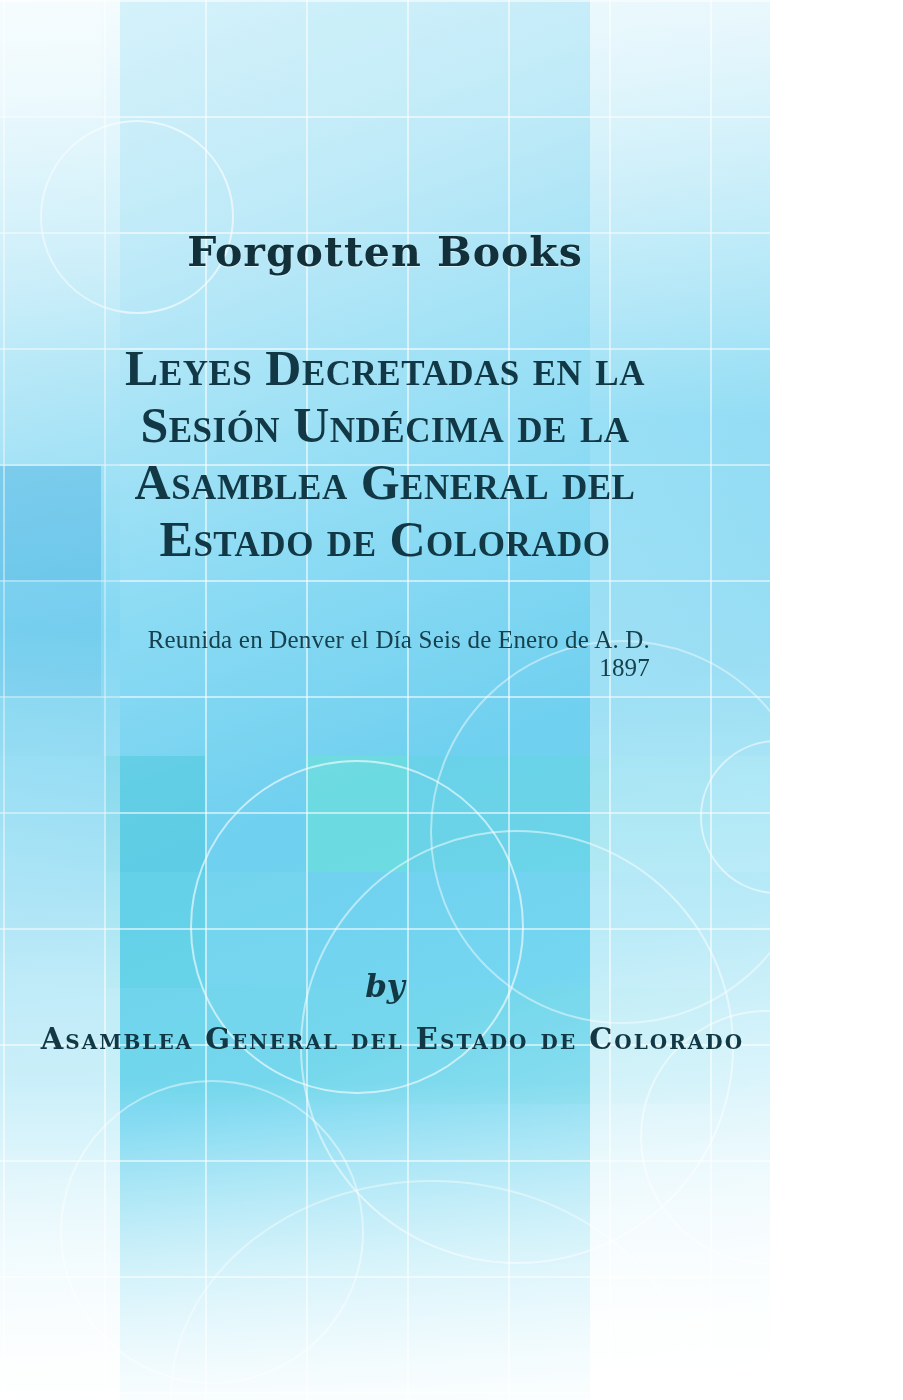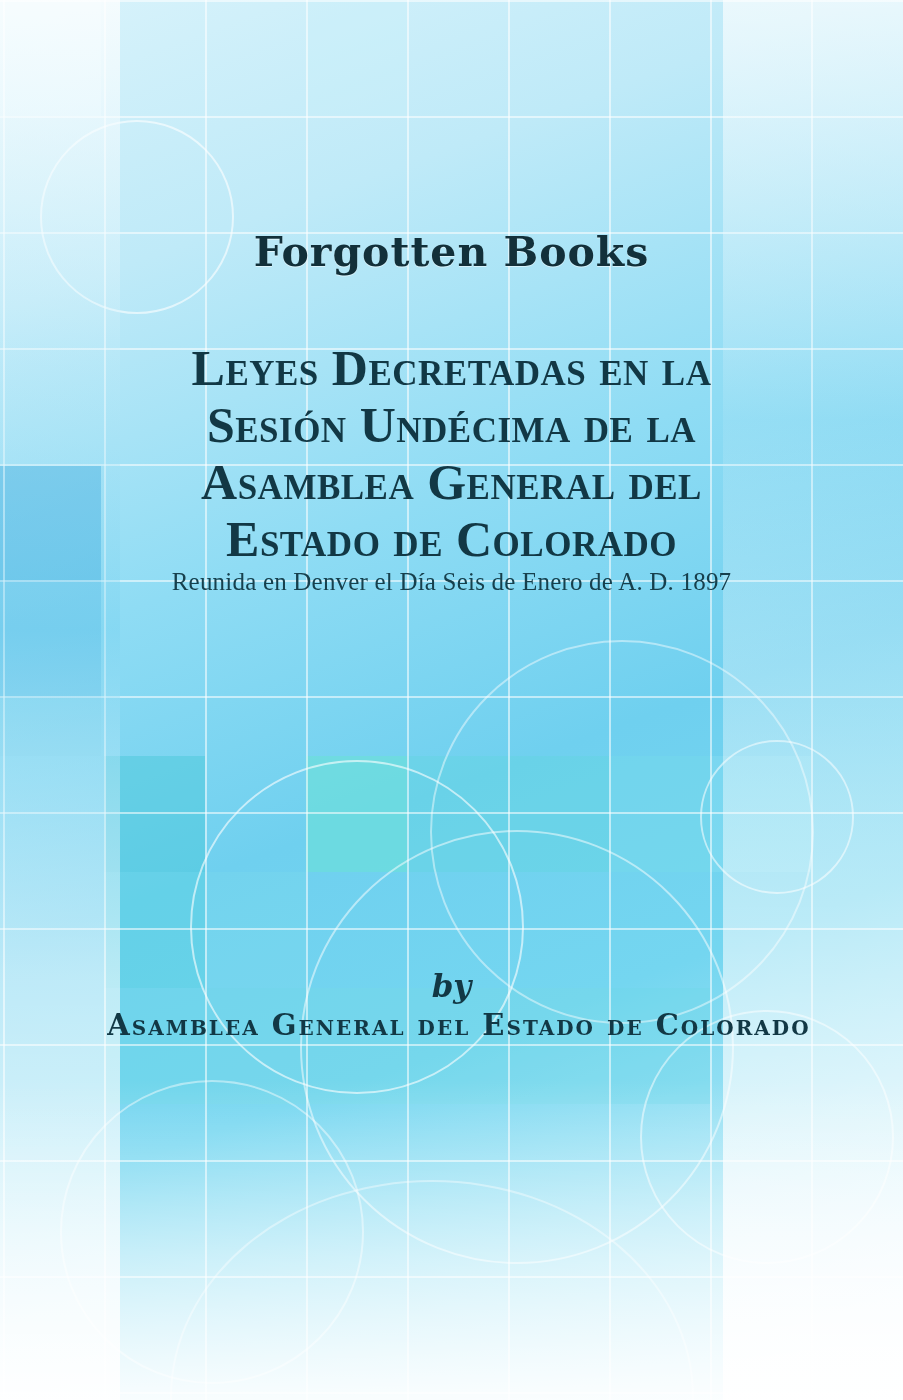--- a/index.html
+++ b/index.html
@@ -5,21 +5,21 @@
   html, body {
     margin: 0;
     padding: 0;
     background: #ffffff;
   }
   body {
     font-family: "Liberation Serif", serif;
   }
   .cover {
     position: relative;
-    width: 903px;
+    width: 770px;
     height: 1400px;
     overflow: hidden;
     background: linear-gradient(160deg, #d9f3fb 0%, #bfeaf8 18%, #8fdcf4 38%, #6fd0ef 55%, #74d6f0 70%, #a9e6f6 85%, #d8f4fc 100%);
   }
 
   
   .bg-layer { position: absolute; inset: 0; pointer-events: none; }
 
   
   .wash-left {
@@ -104,38 +104,40 @@
     font-family: "Liberation Serif", serif;
     font-size: 50px;
     line-height: 1.14;
     color: #123845;
     letter-spacing: 0.5px;
     font-variant: small-caps;
     text-transform: none;
     margin: 0;
   }
   .subtitle {
+    margin-top: 58px;
     font-family: "Liberation Serif", serif;
     font-size: 25px;
     color: #17404d;
     letter-spacing: 0.2px;
+    text-align: right;
   }
   .byline {
     position: absolute;
     top: 968px;
     left: 0; right: 0;
     text-align: center;
   }
   .by-word {
     font-family: "DejaVu Serif", serif;
     font-weight: bold;
     font-style: italic;
     font-size: 31px;
     color: #123845;
-    margin-bottom: 4px;
+    margin-bottom: 18px;
   }
   .author {
     font-family: "DejaVu Serif", serif;
     font-weight: bold;
     font-size: 29px;
     letter-spacing: 2px;
     color: #123845;
     font-variant: small-caps;
     padding-left: 15px;
   }

